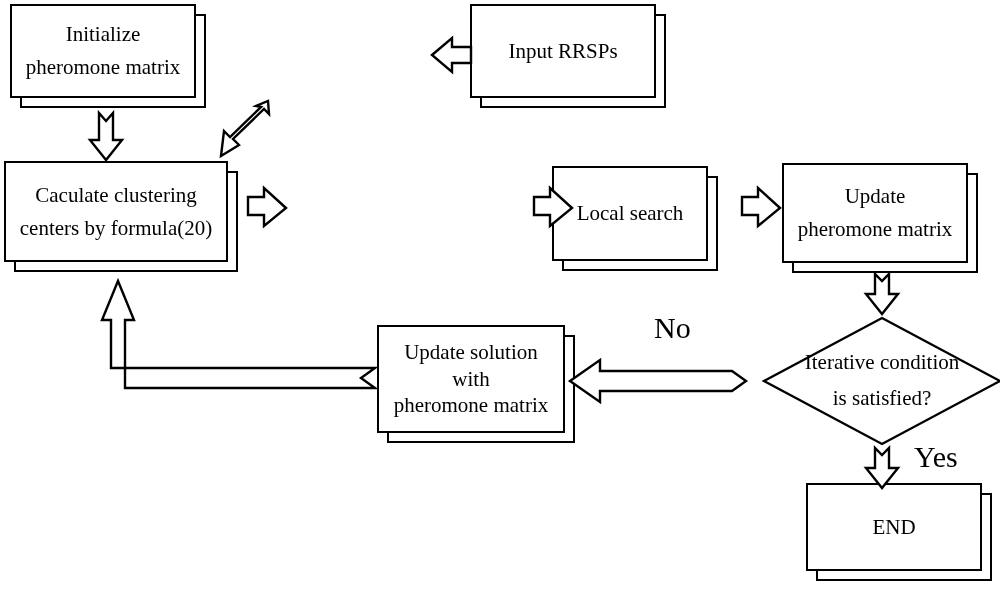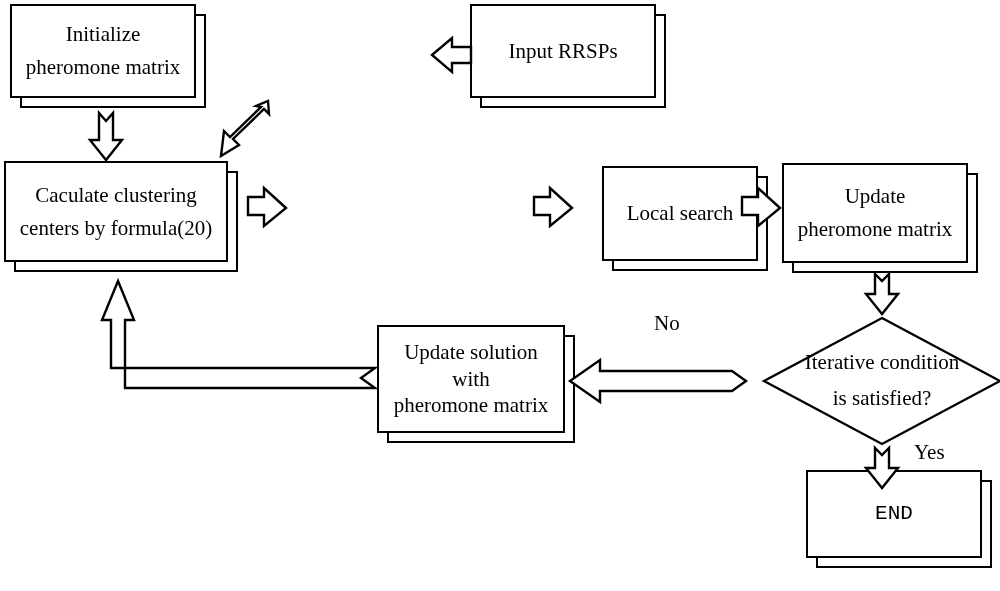--- a/index.html
+++ b/index.html
@@ -94,21 +94,21 @@
     fill: #ffffff;
     stroke: #000000;
     stroke-width: 2.4;
     stroke-linejoin: miter;
     stroke-miterlimit: 10;
   }
 
   
   .edge-label {
     position: absolute;
-    font-size: 21px;
+    font-size: 30px;
     color: #000;
     white-space: nowrap;
   }
 </style>
 </head>
 <body>
 
 <div id="canvas">
 
   <div class="node" style="left:10px; top:4px; width:186px; height:94px;">
@@ -129,21 +129,21 @@
 
   <div class="node" style="left:4px; top:161px; width:224px; height:101px;">
     <div class="shadow"></div>
     <div class="face">
       <span class="label">Caculate clustering
 centers by  formula(20)</span>
     </div>
   </div>
 
 
-  <div class="node" style="left:602px; top:166px; width:156px; height:95px;">
+  <div class="node" style="left:552px; top:166px; width:156px; height:95px;">
     <div class="shadow"></div>
     <div class="face">
       <span class="label">Local search</span>
     </div>
   </div>
 
   <div class="node" style="left:782px; top:163px; width:186px; height:100px;">
     <div class="shadow"></div>
     <div class="face">
       <span class="label">Update
@@ -153,21 +153,21 @@
 
   <div class="node tight" style="left:377px; top:325px; width:188px; height:108px;">
     <div class="shadow"></div>
     <div class="face">
       <span class="label">Update solution
 with
 pheromone matrix</span>
     </div>
   </div>
 
-  <div class="node" style="left:806px; top:470px; width:176px; height:88px;font-family:Liberation Mono, monospace;">
+  <div class="node" style="left:806px; top:483px; width:176px; height:88px;">
     <div class="shadow"></div>
     <div class="face">
       <span class="label">END</span>
     </div>
   </div>
 
   <div class="diamond" style="left:762px; top:316px; width:240px; height:130px;">
     <svg width="240" height="130" viewBox="0 0 240 130">
       <polygon points="120,2 238,65 120,128 2,65" fill="#ffffff" stroke="#000000" stroke-width="2.4" stroke-linejoin="miter"></polygon>
     </svg>

